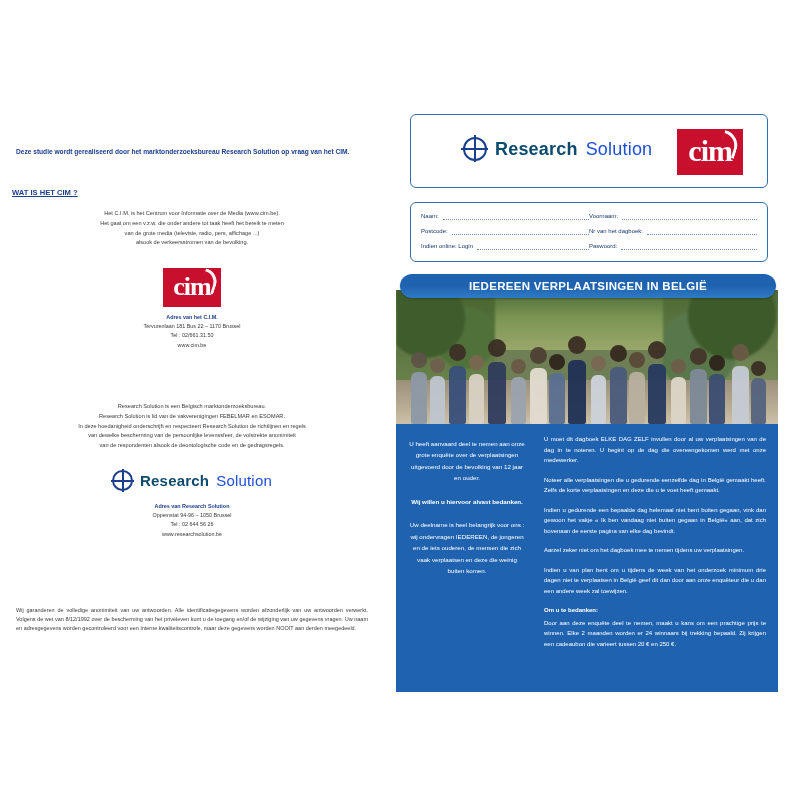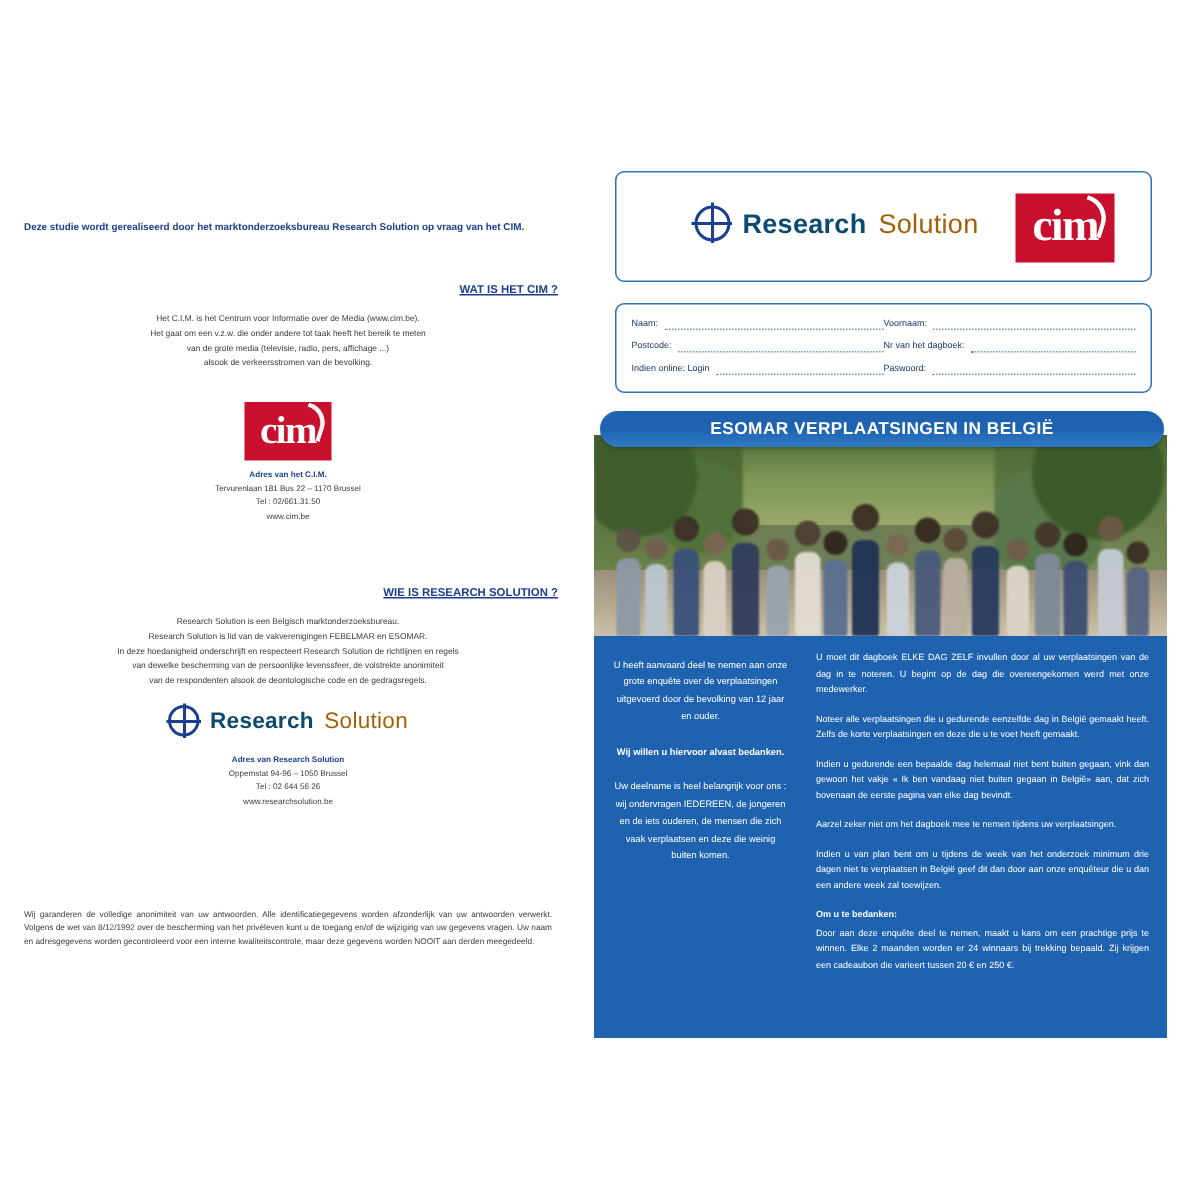--- a/index.html
+++ b/index.html
@@ -22,21 +22,21 @@
   .lead-note{
     position:absolute;
     left:4px; top:8px;
     width:352px;
     font-size:6.6px;
     font-weight:bold;
     color:#1a3f8f;
     line-height:1.3;
   }
   .sec-title{
-    text-align:right;
+    text-align:left;
     color:#1a3f8f;
     font-weight:bold;
     font-size:7.6px;
     text-decoration:underline;
   }
   .body-center{
     text-align:center;
     font-size:5.6px;
     line-height:1.75;
     color:#3a3a3a;
@@ -92,21 +92,21 @@
   }
   .rs-mark:before{
     content:"";position:absolute;left:50%;top:-3px;width:2px;height:23px;
     background:#1a3f8f;transform:translateX(-50%);
   }
   .rs-mark:after{
     content:"";position:absolute;top:50%;left:-3px;height:2px;width:23px;
     background:#1a3f8f;transform:translateY(-50%);
   }
   .rs-word1{color:#0c4a6e;font-weight:bold;font-size:15px;letter-spacing:.2px;}
-  .rs-word2{color:#a16207;font-size:15px;letter-spacing:.2px;}
+  .rs-word2{color:#1d4ed8;font-size:15px;letter-spacing:.2px;}
   .rs-addr{
     margin-top:7px;font-size:5.4px;line-height:1.7;color:#3a3a3a;text-align:center;
   }
   .rs-addr .head{color:#1a3f8f;font-weight:bold;}
 
   .legal{
     position:absolute;left:4px;top:466px;width:352px;
     font-size:5.5px;line-height:1.65;color:#3a3a3a;text-align:justify;
   }
 
@@ -258,21 +258,20 @@
     </div>
     <div class="cim-addr">
       <span class="head">Adres van het C.I.M.</span><br>
       <span style="white-space:pre-line">Tervurenlaan 181 Bus 22 – 1170 Brussel
 Tel : 02/661.31.50
 www.cim.be</span>
     </div>
   </div>
 
   <div class="sec-rs">
-    <div class="sec-title">WIE IS RESEARCH SOLUTION ?</div>
     <div class="body-center" style="white-space:pre-line">Research Solution is een Belgisch marktonderzoeksbureau.
 Research Solution is lid van de vakverenigingen FEBELMAR en ESOMAR.
 In deze hoedanigheid onderschrijft en respecteert Research Solution de richtlijnen en regels
 van dewelke bescherming van de persoonlijke levenssfeer, de volstrekte anonimiteit
 van de respondenten alsook de deontologische code en de gedragsregels.</div>
   </div>
 
   <div class="rs-logo-wrap">
     <span class="rs-logo">
       <span class="rs-mark"></span>
@@ -393,21 +392,21 @@
         </span>
       <span class="p" style="left:88%;width:17px;height:58px;background:#c6ccd4;">
           <span class="head" style="background:#6a5944"></span>
         </span>
       <span class="p" style="left:93%;width:15px;height:46px;background:#55637f;">
           <span class="head" style="background:#3a2e23"></span>
         </span>
     </div>
   </div>
 
-  <div class="banner">ESOMAR VERPLAATSINGEN IN BELGIË</div>
+  <div class="banner">IEDEREEN VERPLAATSINGEN IN BELGIË</div>
 
   <div class="content">
     <div class="col-left">
       <span>U heeft aanvaard deel te nemen aan onze grote enquête over de verplaatsingen uitgevoerd door de bevolking van 12 jaar en ouder.</span>
       <span class="thanks">Wij willen u hiervoor alvast bedanken.</span>
       <span class="para2">Uw deelname is heel belangrijk voor ons : wij ondervragen IEDEREEN, de jongeren en de iets ouderen, de mensen die zich vaak verplaatsen en deze die weinig buiten komen.</span>
     </div>
     <div class="col-right">
       <p>U moet dit dagboek ELKE DAG ZELF invullen door al uw verplaatsingen van de dag in te noteren. U begint op de dag die overeengekomen werd met onze medewerker.</p>
       <p>Noteer alle verplaatsingen die u gedurende eenzelfde dag in België gemaakt heeft. Zelfs de korte verplaatsingen en deze die u te voet heeft gemaakt.</p>

